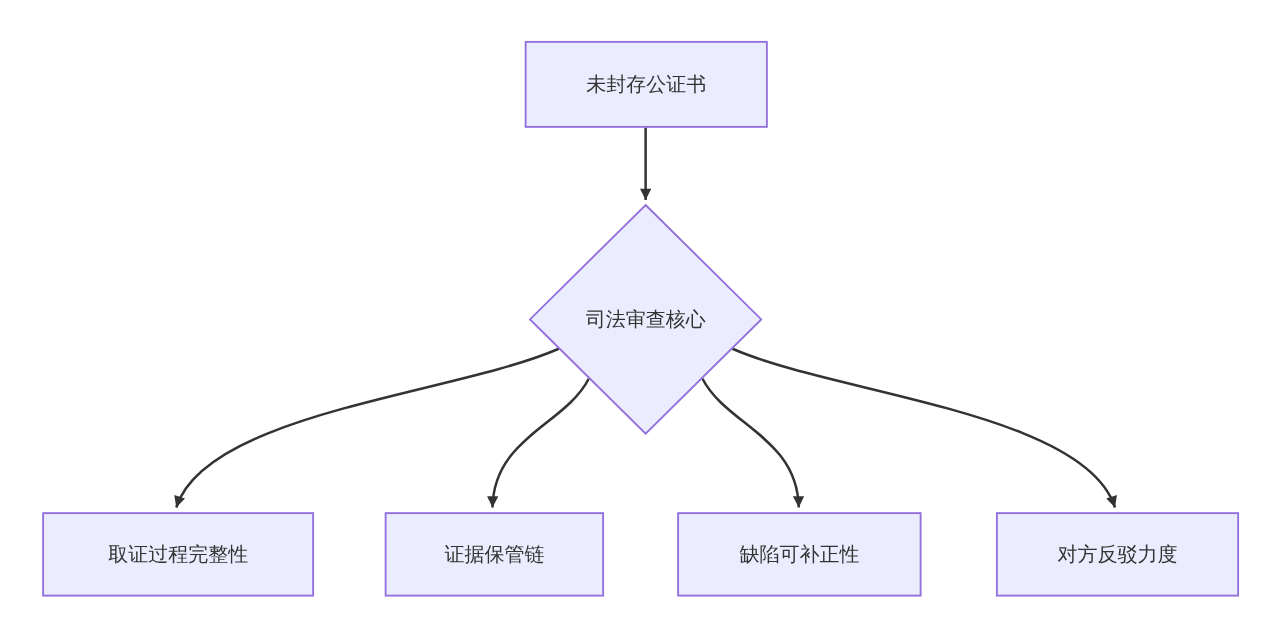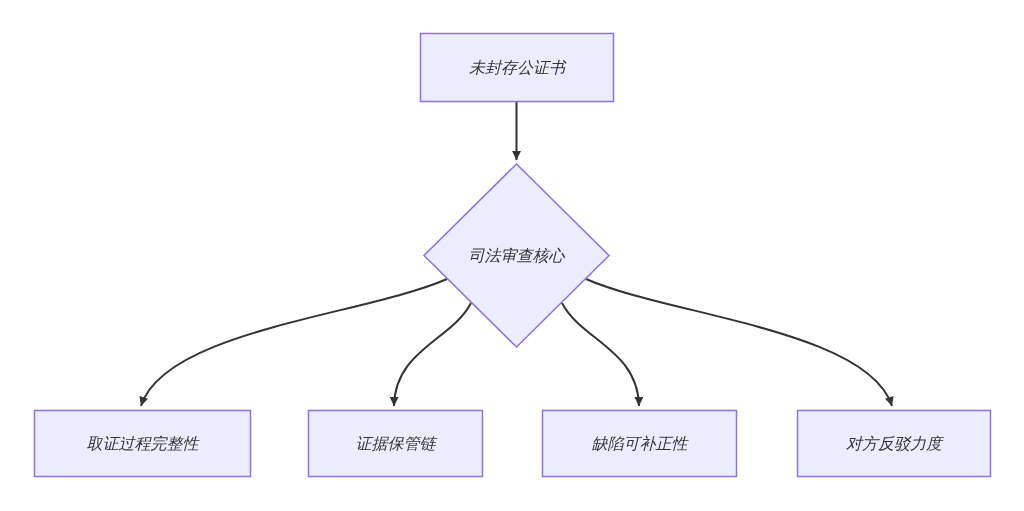--- a/index.html
+++ b/index.html
@@ -7,21 +7,20 @@
     padding: 0;
     background: #ffffff;
   }
   .canvas {
     position: relative;
     width: 1024px;
     height: 511px;
     background: #ffffff;
     overflow: hidden;
     font-family: "Liberation Sans", "DejaVu Sans", sans-serif;
-    font-style: italic;
   }
   svg { display: block; }
   .node-shape {
     fill: #ECECFF;
     stroke: #9370DB;
     stroke-width: 1.5px;
   }
   .node-label {
     fill: #333333;
     font-size: 16px;

